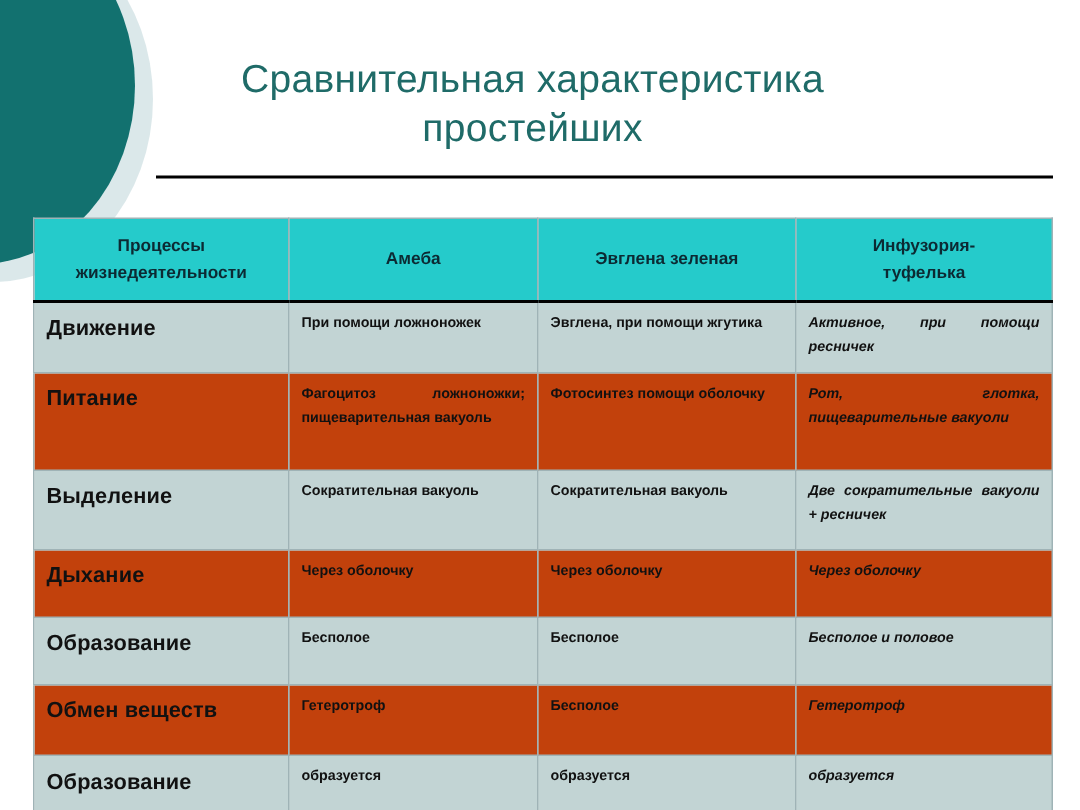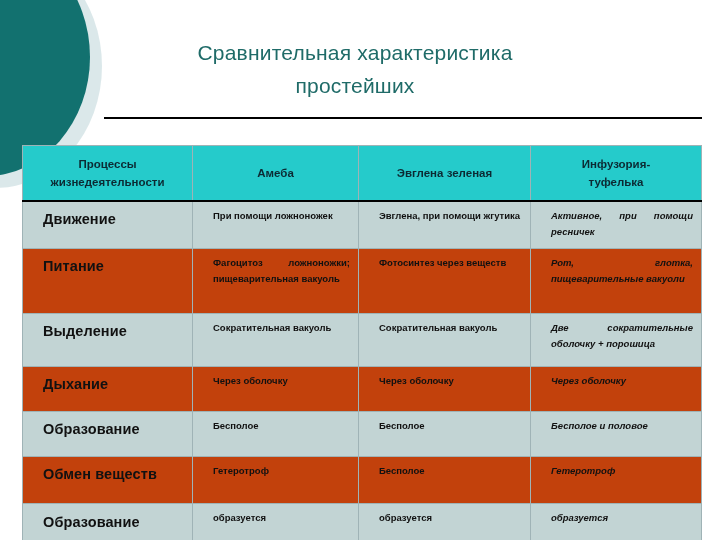--- a/index.html
+++ b/index.html
@@ -44,21 +44,21 @@
     opacity: .75;
   }
 
   
   .title {
     position: absolute;
     left: 105px;
     top: 36px;
     width: 500px;
     text-align: center;
-    font-size: 21px;
+    font-size: 26px;
     line-height: 33px;
     color: #1f6b68;
     font-weight: 400;
     letter-spacing: .2px;
   }
   .title-rule {
     position: absolute;
     left: 104px;
     top: 117px;
     width: 598px;
@@ -81,21 +81,21 @@
   }
   table.cmp col.c0 { width: 170px; }
   table.cmp col.c1 { width: 166px; }
   table.cmp col.c2 { width: 172px; }
   table.cmp col.c3 { width: 171px; }
 
   table.cmp th,
   table.cmp td {
     border: 1px solid #9fb3b6;
     vertical-align: top;
-    padding: 6px 8px 6px 20px;
+    padding: 6px 8px 6px 8px;
   }
 
   
   table.cmp thead th {
     background: #25cbcb;
     color: #0c2a33;
     text-align: center;
     vertical-align: middle;
     font-size: 11.5px;
     line-height: 18px;
@@ -192,29 +192,29 @@
       <tr class="shade r-move">
         <td class="rowlabel">Движение</td>
         <td class="data">При помощи ложноножек</td>
         <td class="data">Эвглена, при помощи жгутика</td>
         <td class="data ital">Активное, при помощи ресничек</td>
       </tr>
 
       <tr class="plain r-nutr">
         <td class="rowlabel">Питание</td>
         <td class="data">Фагоцитоз ложноножки; пищеварительная вакуоль</td>
-        <td class="data">Фотосинтез через веществ</td>
+        <td class="data">Фотосинтез помощи оболочку</td>
         <td class="data ital">Рот, глотка, пищеварительные вакуоли</td>
       </tr>
 
       <tr class="shade r-excr">
         <td class="rowlabel">Выделение</td>
         <td class="data">Сократительная вакуоль</td>
         <td class="data">Сократительная вакуоль</td>
-        <td class="data ital">Две сократительные оболочку + порошица</td>
+        <td class="data ital">Две сократительные вакуоли + ресничек</td>
       </tr>
 
       <tr class="plain r-resp">
         <td class="rowlabel">Дыхание</td>
         <td class="data">Через оболочку</td>
         <td class="data">Через оболочку</td>
         <td class="data ital">Через оболочку</td>
       </tr>
 
       <tr class="shade r-repr">

